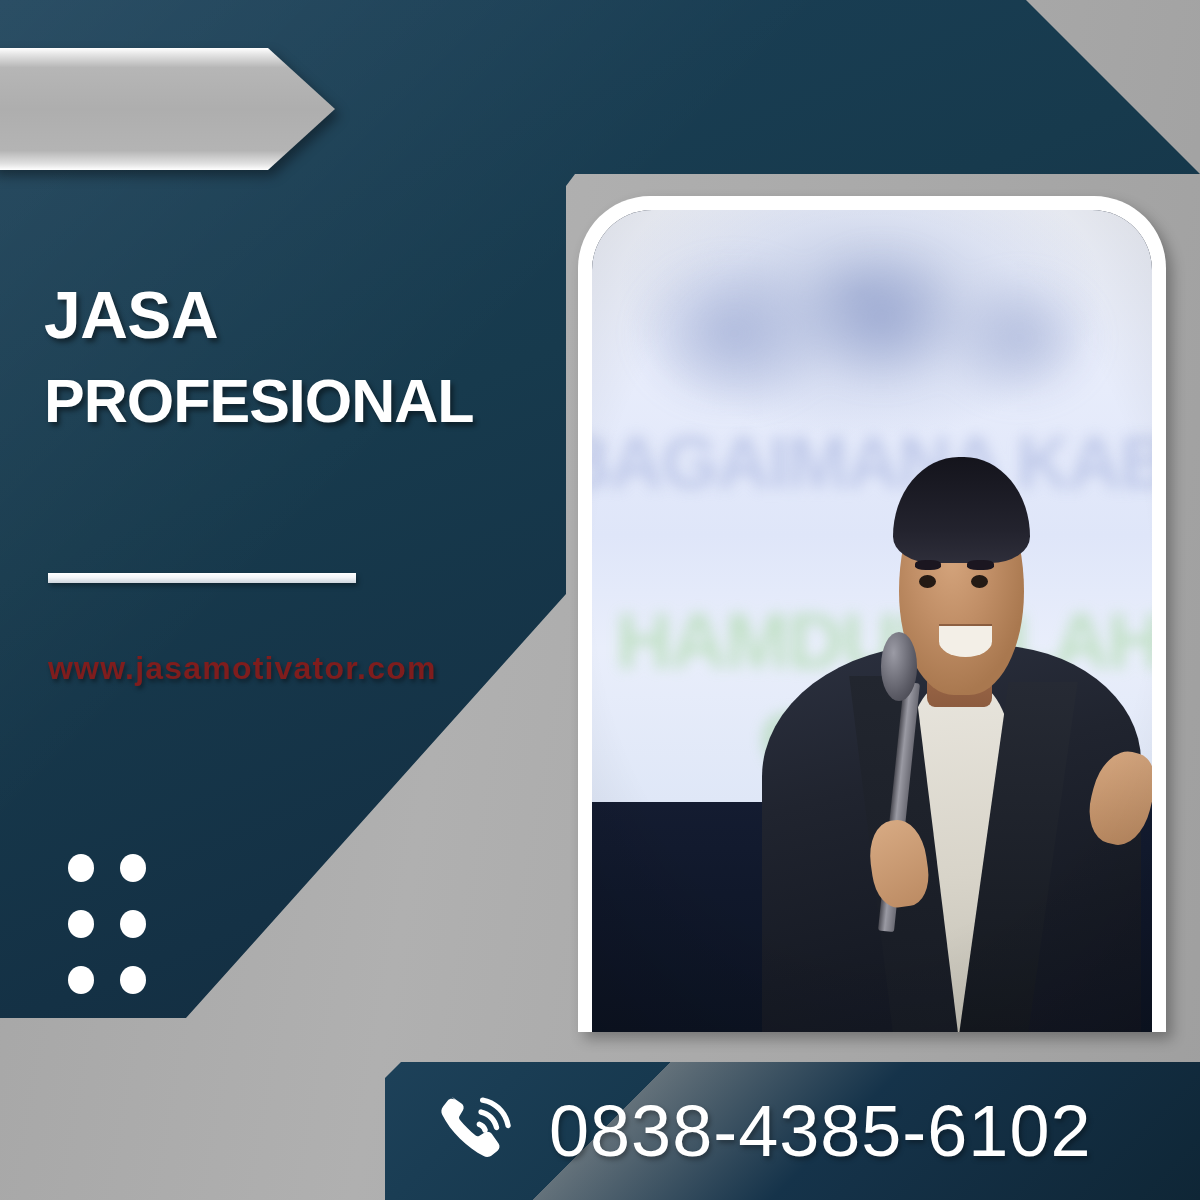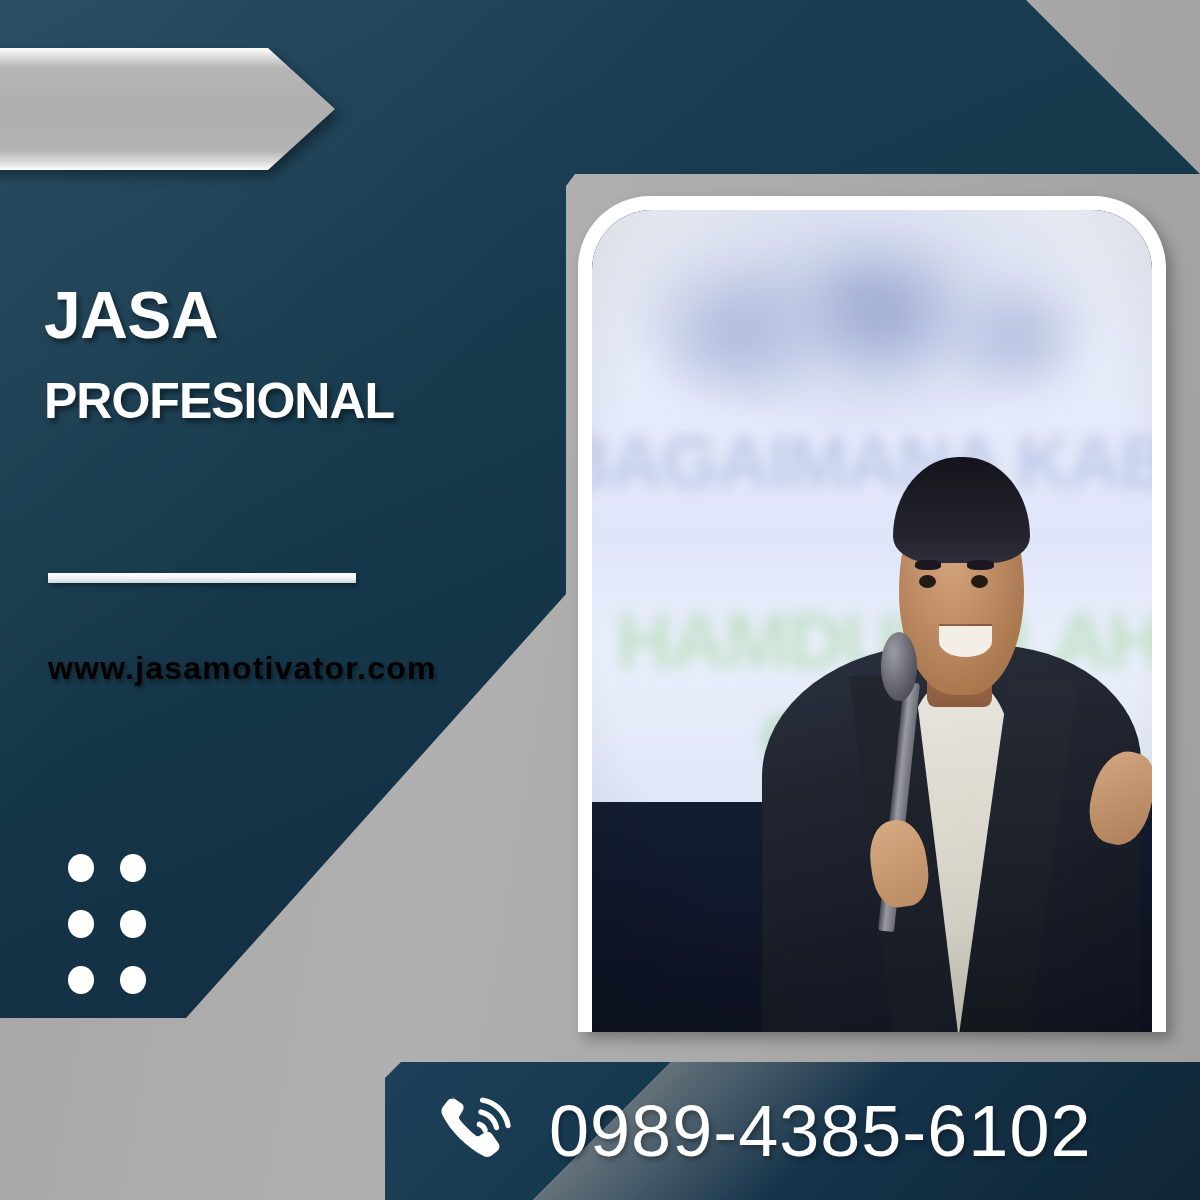--- a/index.html
+++ b/index.html
@@ -62,33 +62,33 @@
     position:absolute;left:44px;top:272px;width:520px;
     color:#ffffff;
     font-weight:bold;
     font-size:66px;
     line-height:86px;
     letter-spacing:-0.5px;
     text-shadow:3px 4px 5px rgba(0,0,0,.45);
     font-stretch:condensed;
   }
   .headline .ln{display:block;white-space:nowrap;}
-  .ln3{font-size:50px;letter-spacing:-1px;}
+  .ln3{font-size:61px;letter-spacing:-1px;}
 
   
   .divider{
     position:absolute;left:48px;top:573px;width:308px;height:10px;
     background:linear-gradient(180deg,#ffffff 0%,#f2f4f7 45%,#cfd6dd 100%);
     box-shadow:2px 3px 5px rgba(0,0,0,.35);
   }
 
   
   .url{
     position:absolute;left:48px;top:650px;
-    color:#000000;font-size:32px;font-weight:bold;
+    color:#7f1d1d;font-size:32px;font-weight:bold;
     letter-spacing:1.2px;
     text-shadow:2px 3px 4px rgba(0,0,0,.4);
     white-space:nowrap;
   }
 
   
   .dots{
     position:absolute;left:68px;top:854px;
     display:grid;grid-template-columns:repeat(2,26px);
     grid-auto-rows:56px;gap:0 26px;
@@ -294,17 +294,17 @@
   </div>
 
   <div class="contact-bar">
     <div class="contact-bar-inner">
       <svg class="phone-icon" viewBox="0 0 64 64" aria-hidden="true">
         <path fill="#ffffff" d="M14.6 6.4c-1.9-1.3-4.4-1-5.9.8L5 11.8c-1.6 1.9-1.8 4.6-.7 6.8 3.3 6.6 8.2 13.4 14.4 19.6 6.2 6.2 13 11.1 19.6 14.4 2.2 1.1 4.9.9 6.8-.7l4.6-3.7c1.8-1.5 2.1-4 .8-5.9l-5.6-8c-1.2-1.8-3.6-2.3-5.5-1.2l-4.9 2.9c-.9.5-2 .4-2.8-.3-2.3-1.9-4.6-4-6.8-6.2-2.2-2.2-4.3-4.5-6.2-6.8-.7-.8-.8-1.9-.3-2.8l2.9-4.9c1.1-1.9.6-4.3-1.2-5.5l-8-5.6z"></path>
         <path fill="#ffffff" d="M37.8 4.5c-1.2-.2-2.3.6-2.5 1.8-.2 1.2.6 2.3 1.8 2.5 9.8 1.7 17.4 9.3 19.1 19.1.2 1.2 1.3 2 2.5 1.8 1.2-.2 2-1.3 1.8-2.5-2-11.6-11.1-20.7-22.7-22.7z"></path>
         <path fill="#ffffff" d="M36.6 14.3c-1.2-.3-2.4.5-2.6 1.7-.3 1.2.5 2.4 1.7 2.6 5.5 1.2 9.8 5.5 11 11 .3 1.2 1.4 2 2.6 1.7 1.2-.3 2-1.4 1.7-2.6-1.6-7.3-7.2-12.9-14.4-14.4z"></path>
         <path fill="#ffffff" d="M35.4 24.4c-1.2-.4-2.4.3-2.8 1.5-.4 1.2.3 2.4 1.5 2.8 1.5.5 2.7 1.7 3.2 3.2.4 1.2 1.6 1.8 2.8 1.5 1.2-.4 1.8-1.6 1.5-2.8-1-3-3.2-5.2-6.2-6.2z"></path>
       </svg>
-      <div class="phone-number">0989-4385-6102</div>
+      <div class="phone-number">0838-4385-6102</div>
     </div>
   </div>
 
 </div>
 
 </body></html>

